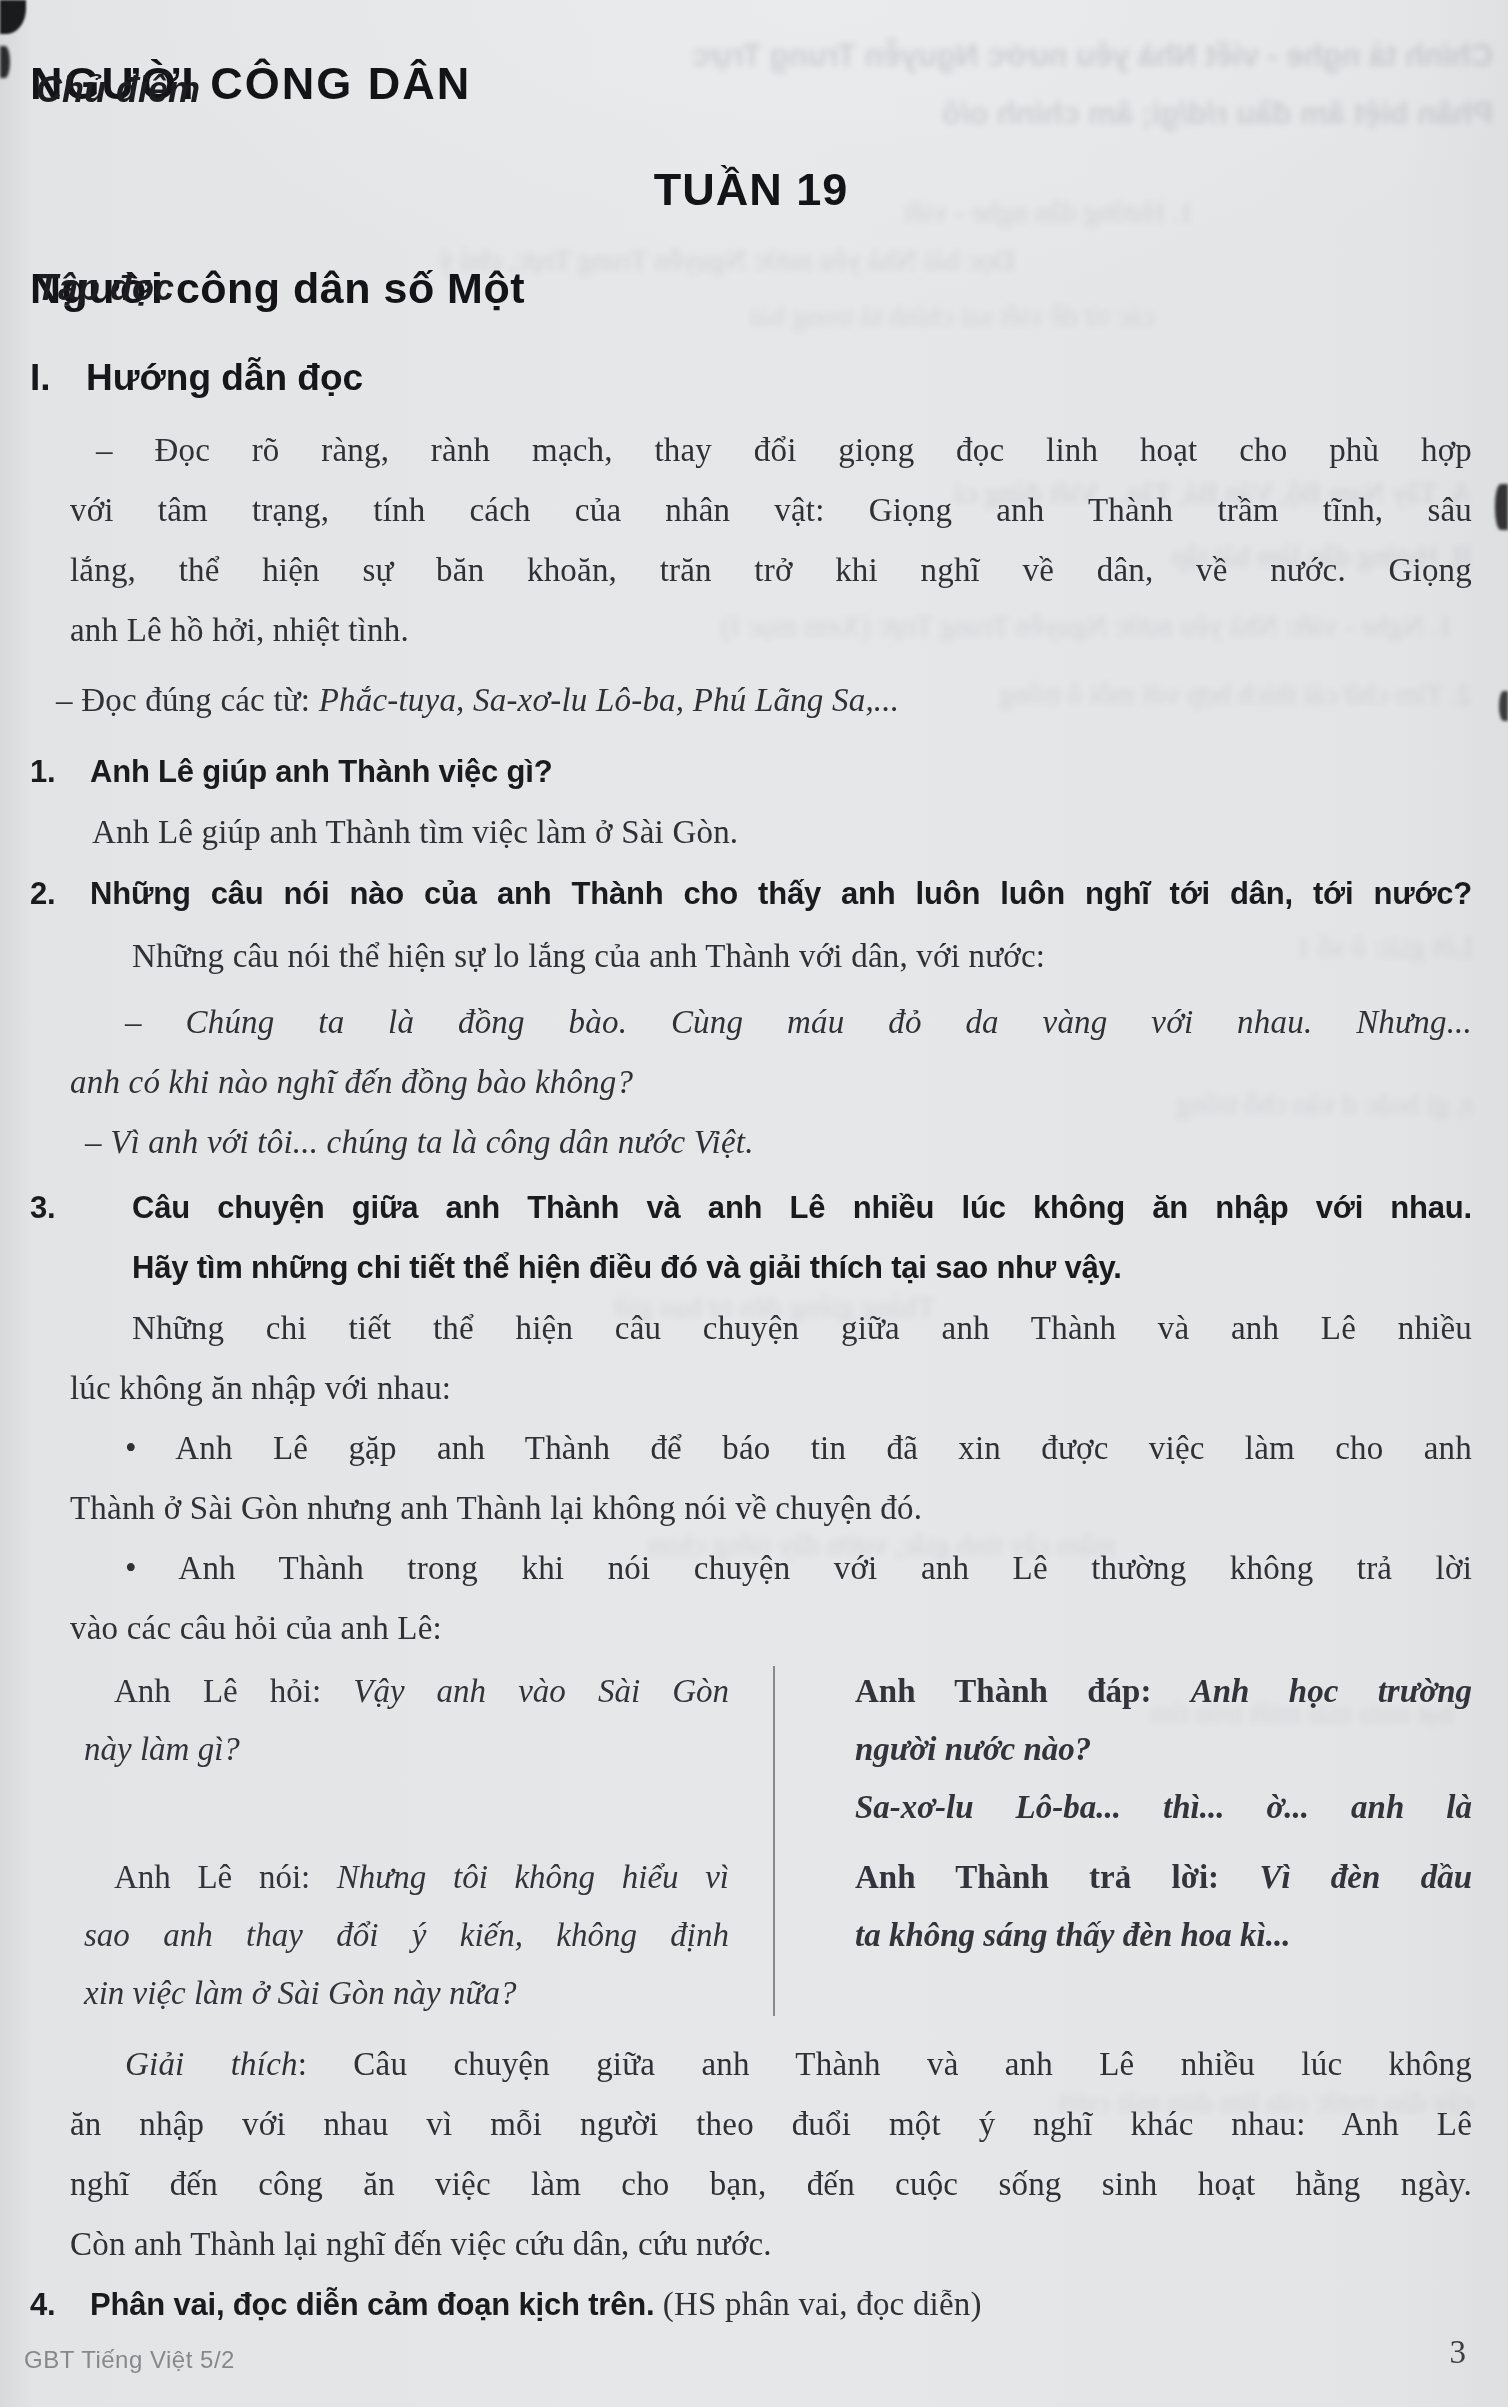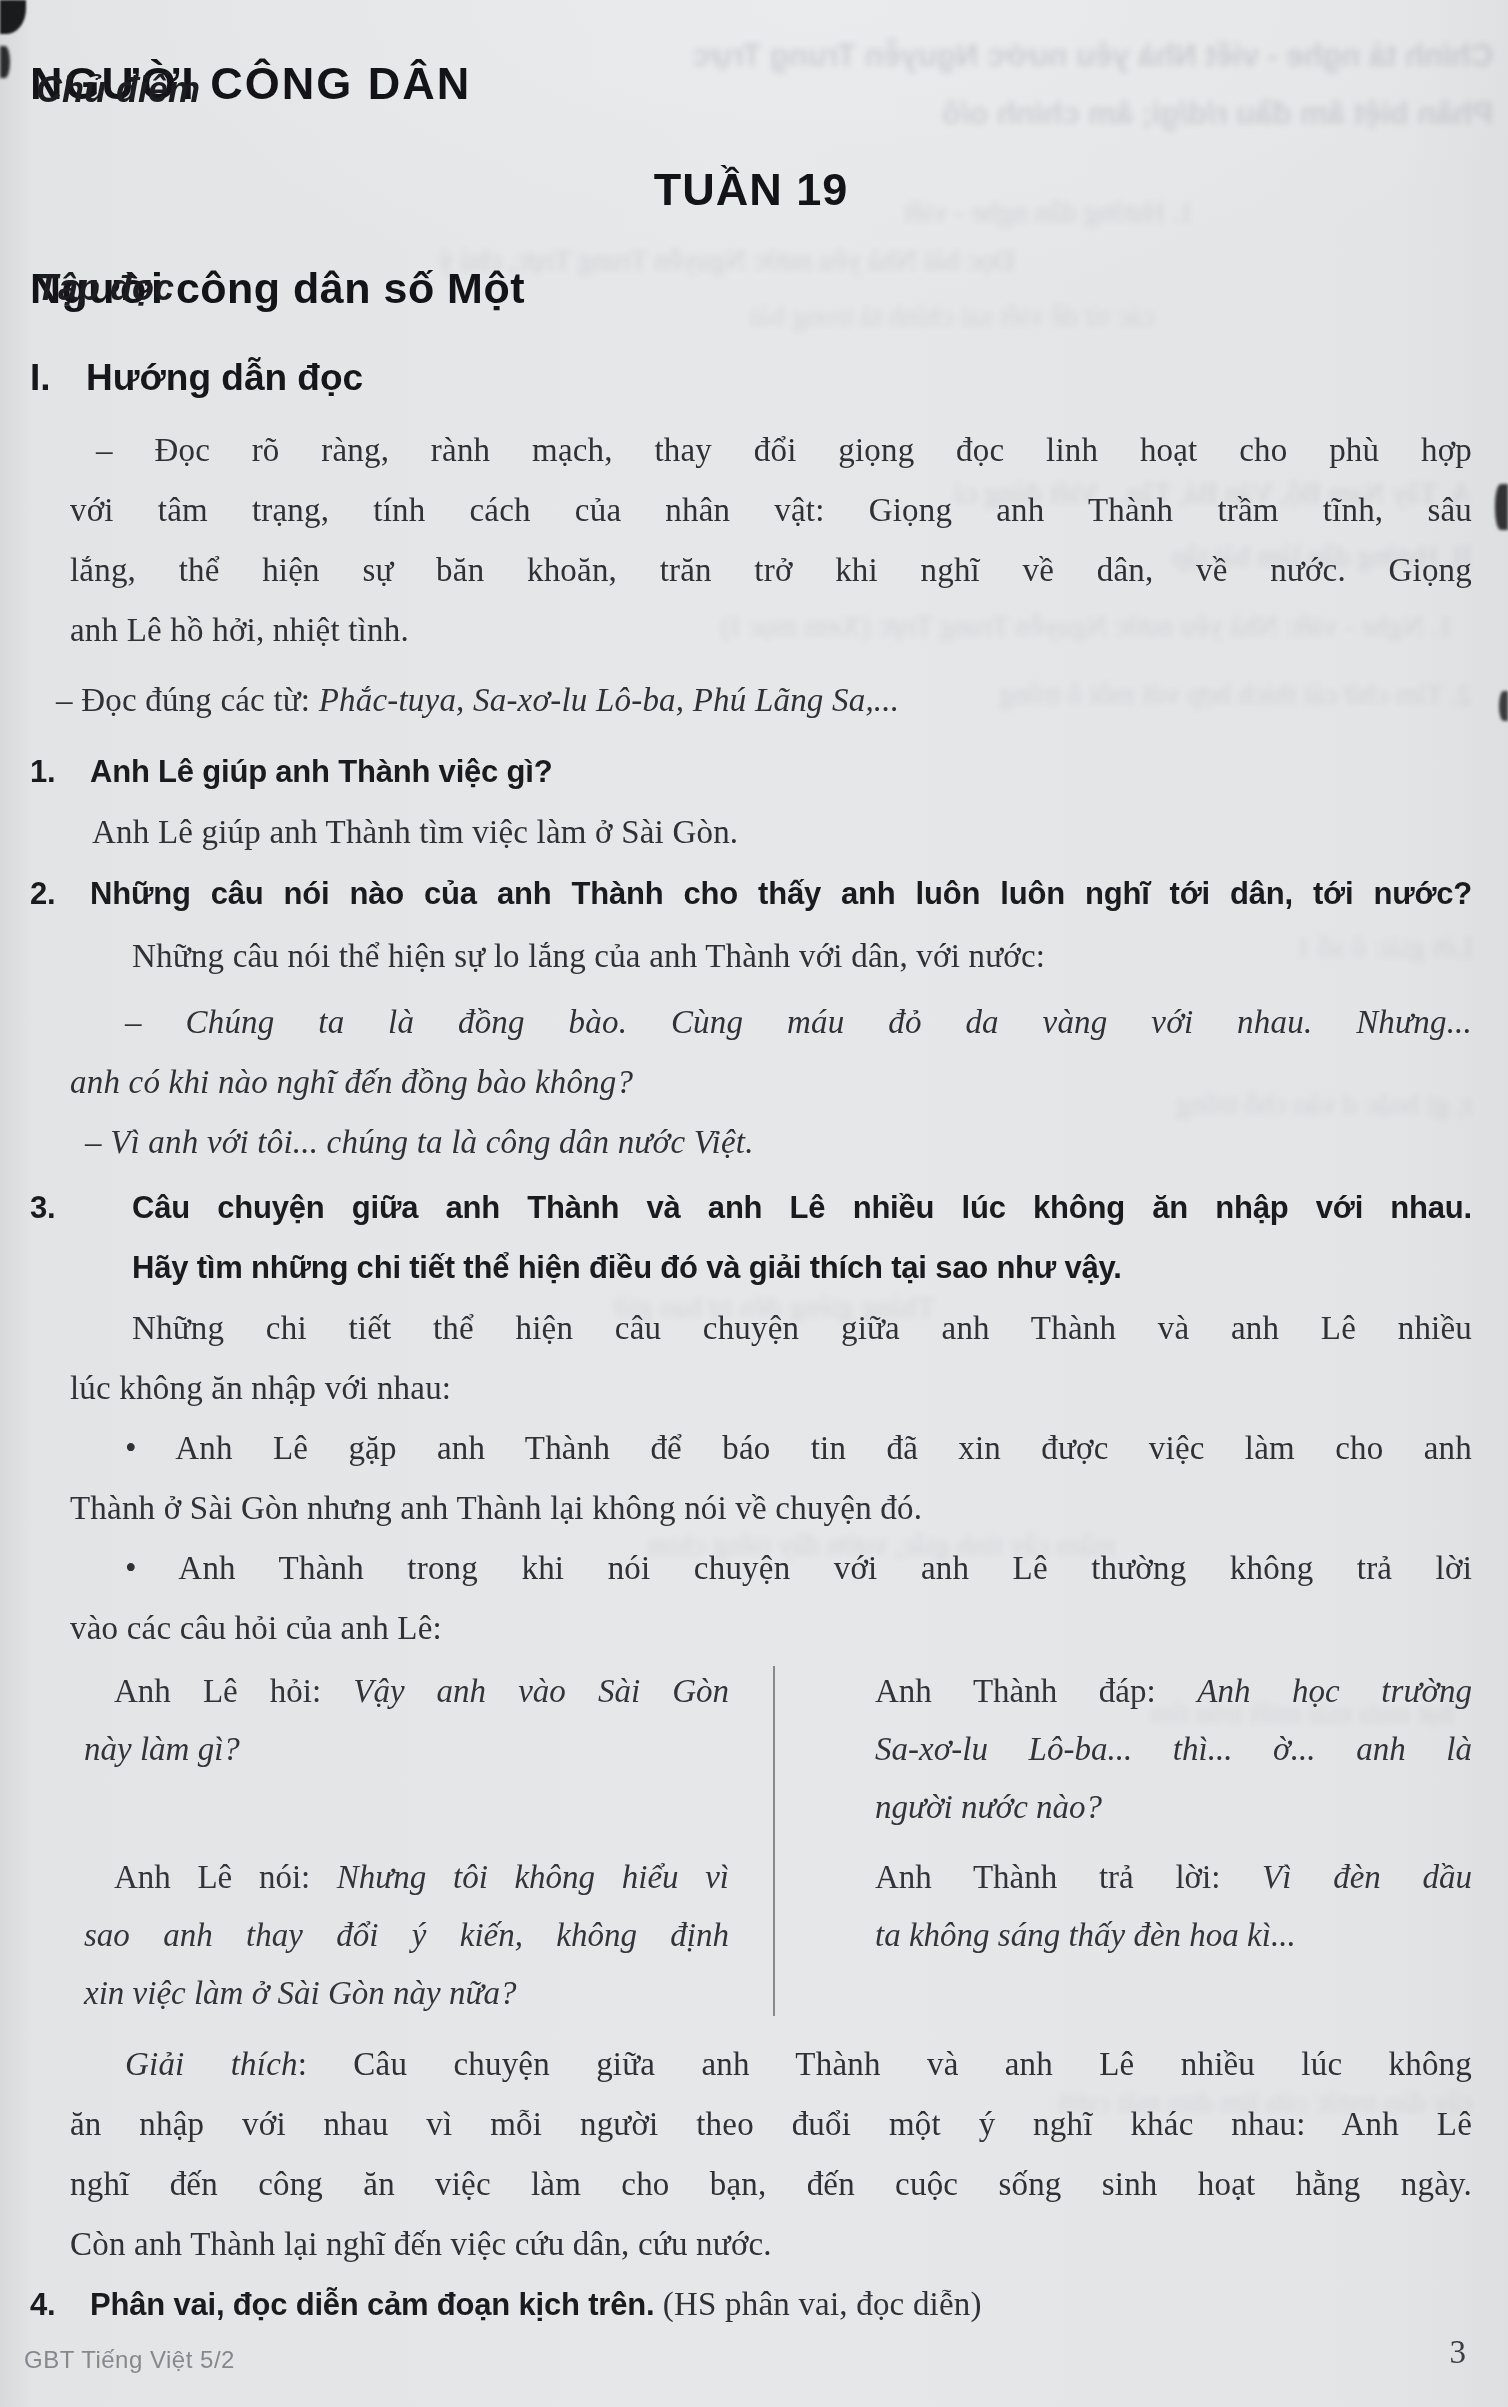--- a/index.html
+++ b/index.html
@@ -37,21 +37,21 @@
   .lesson-label{position:absolute;left:6px;top:8px;font:italic 700 36px/40px "Liberation Sans", sans-serif;color:#1d1d21;}
   .lesson-title{margin:0;text-align:left;font:700 43px/56px "Liberation Sans", sans-serif;color:#141418;letter-spacing:0.5px;}
   
   .hangq{position:relative;padding-left:62px;}
   .hangq .qnum{position:absolute;left:0;top:0;}
   
   .dialogue{position:relative;margin-top:4px;display:grid;grid-template-columns:743px 1fr;row-gap:12px;}
   .divider{position:absolute;left:743px;top:4px;bottom:6px;width:2px;background:#4a4a52;opacity:.6;}
   .dcell{font:33px/58px "Liberation Serif", serif;color:#33333b;}
   .dcell.left{padding:0 44px 0 14px;}
-  .dcell.right{padding-left:62px;}
+  .dcell.right{padding-left:42px;font-weight:bold;}
   .dlabel{font-style:normal;}
   .dquote{font-style:italic;}
   
   .footer-left{position:absolute;left:24px;bottom:34px;font:24px/28px "Liberation Sans", sans-serif;color:#77777d;opacity:.85;letter-spacing:0.5px;}
   .page-number{position:absolute;right:42px;bottom:38px;font:33px/36px "Liberation Serif", serif;color:#3c3c42;}
   
   .ghost{position:absolute;transform:scaleX(-1);filter:blur(3px);opacity:.12;color:#3f4652;
          font:400 29px/34px "Liberation Serif", serif;white-space:nowrap;overflow:hidden;pointer-events:none;}
   .ghost.g-sans{font:700 31px/36px "Liberation Sans", sans-serif;}
   .mark{position:absolute;pointer-events:none;}
@@ -159,22 +159,22 @@
     <div class="dcell left">
       <div class="jline" style="text-indent:30px"><span class="dlabel">Anh Lê hỏi: </span><span class="dquote">Vậy anh vào Sài Gòn</span></div>
       <div class="jlines dquote">
           <div class="jline last">này làm gì?</div>
         </div>
     </div>
 
     <div class="dcell right">
       <div class="jline"><span class="dlabel">Anh Thành đáp: </span><span class="dquote">Anh học trường</span></div>
       <div class="jlines dquote">
+          <div class="jline last">người nước nào?</div>
           <div class="jline">Sa-xơ-lu Lô-ba... thì... ờ... anh là</div>
-          <div class="jline last">người nước nào?</div>
         </div>
     </div>
 
     <div class="dcell left">
       <div class="jline" style="text-indent:30px"><span class="dlabel">Anh Lê nói: </span><span class="dquote">Nhưng tôi không hiểu vì</span></div>
       <div class="jlines dquote">
           <div class="jline">sao anh thay đổi ý kiến, không định</div>
           <div class="jline last">xin việc làm ở Sài Gòn này nữa?</div>
         </div>
     </div>

